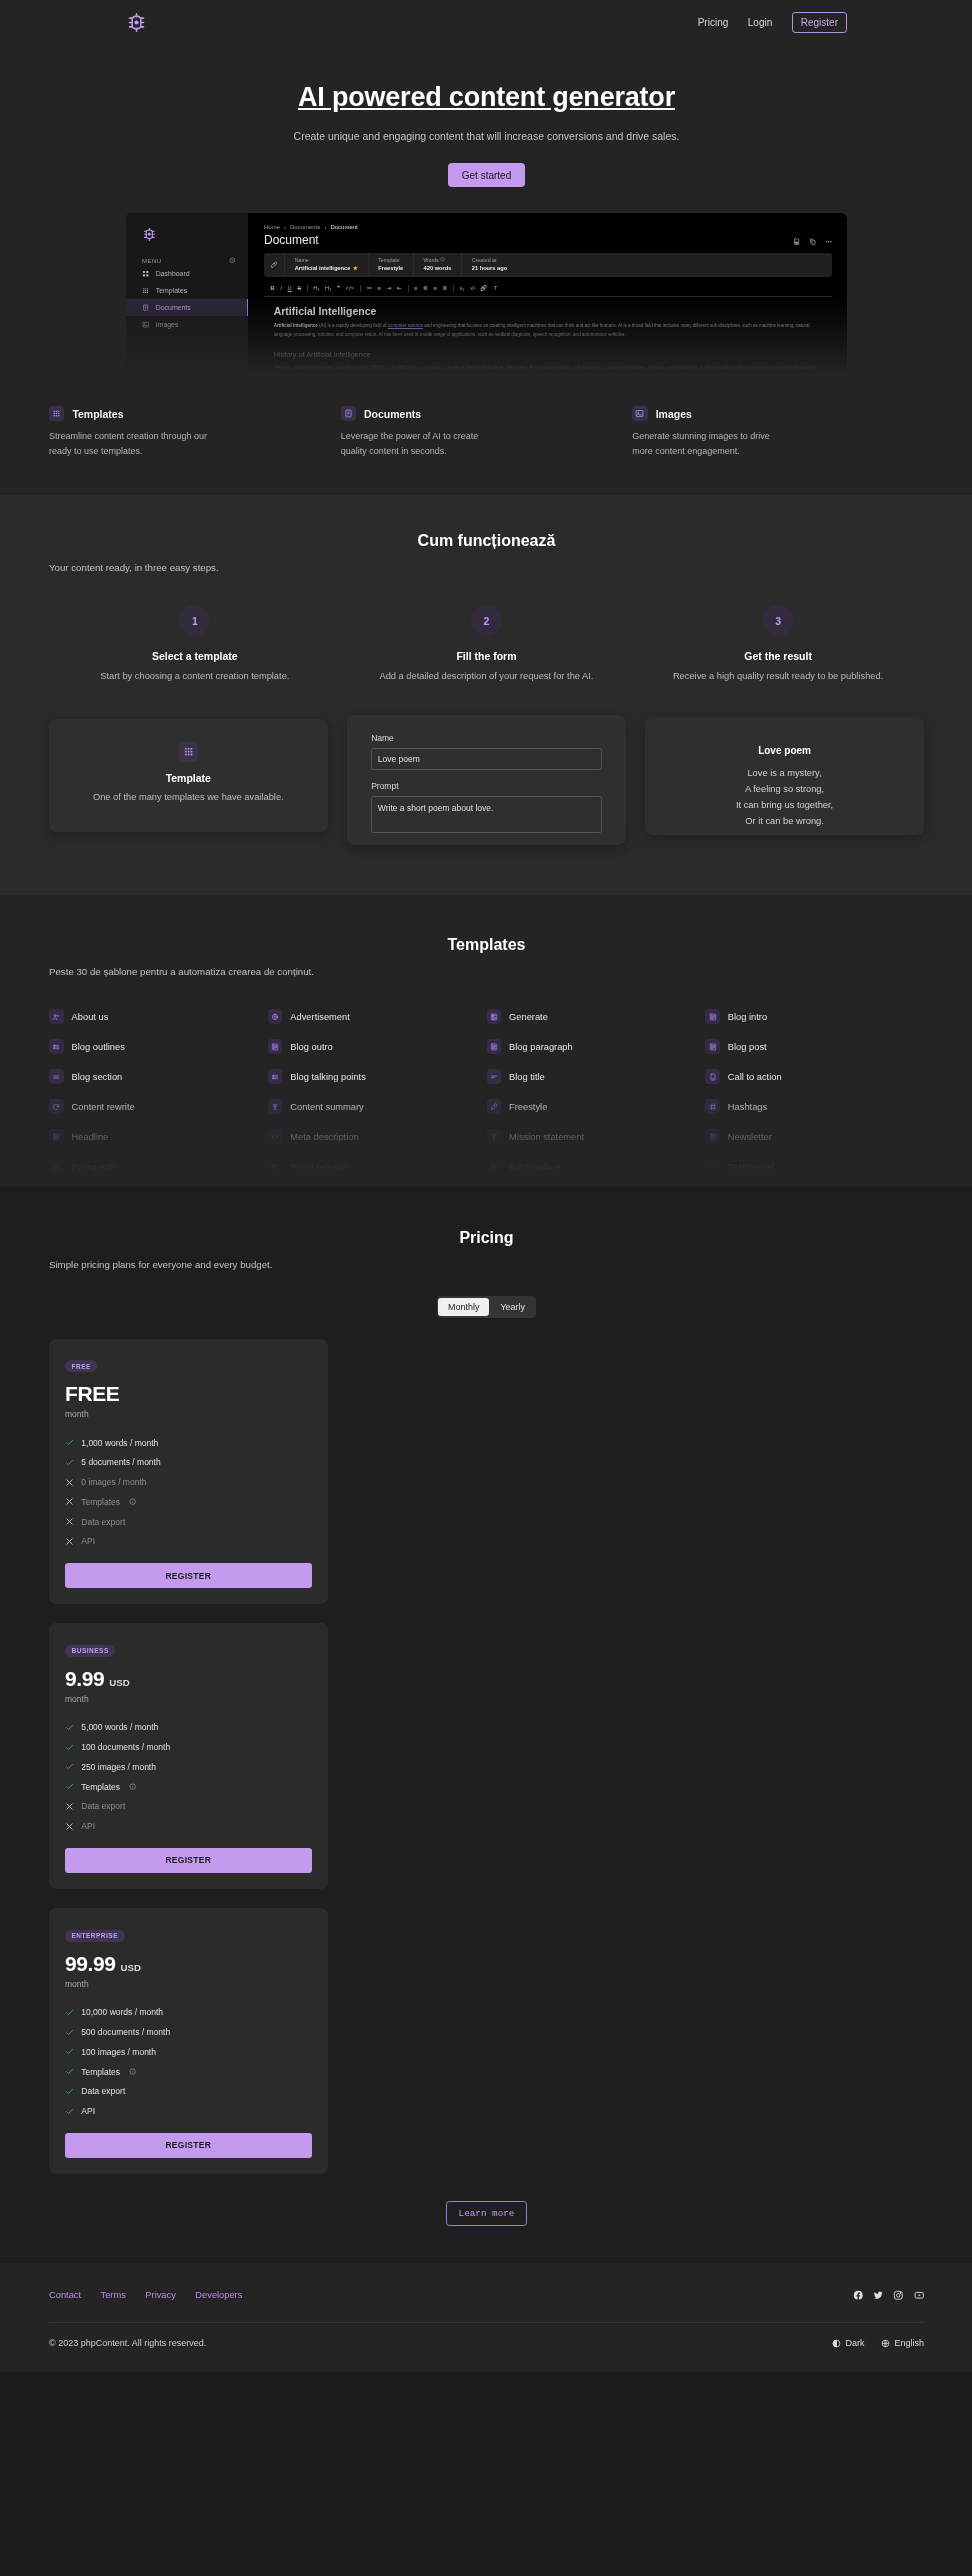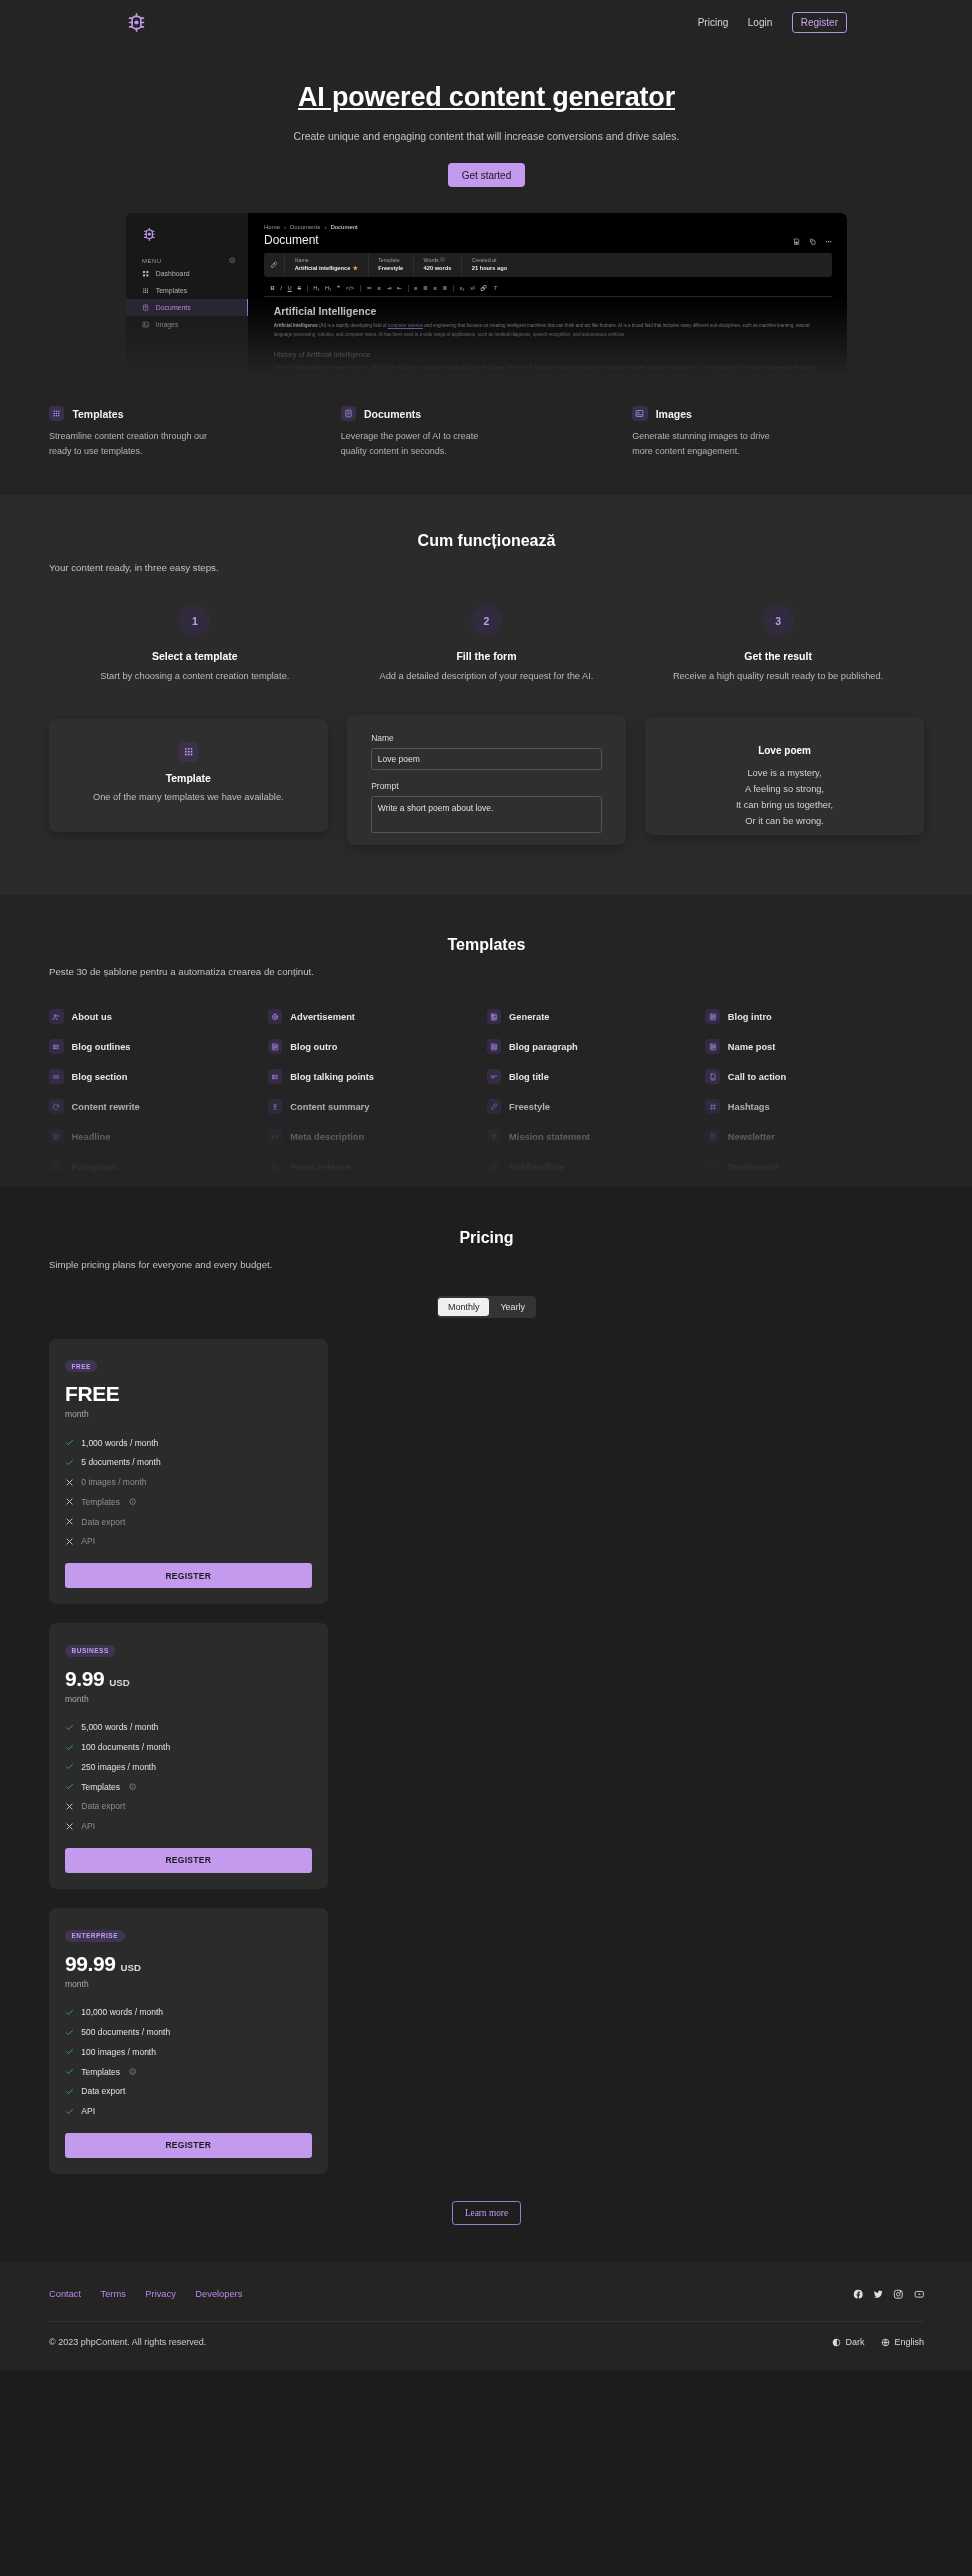--- a/index.html
+++ b/index.html
@@ -170,21 +170,21 @@
     background:linear-gradient(to bottom, rgba(36,36,36,0) 0%, rgba(36,36,36,.88) 62%, #242424 100%);
     pointer-events:none;
   }
   .tgrid { display:grid; grid-template-columns:repeat(4,1fr); row-gap:15.4px; }
   .titem { display:flex; align-items:center; gap:8px; }
   .titem-ic {
     width:14.6px; height:14.6px; border-radius:4px; background:#332c44;
     display:flex; align-items:center; justify-content:center; color:#b28ae8; flex:none;
   }
   .titem-ic svg { width:8px; height:8px; display:block; }
-  .titem-l { font-size:9.3px; color:#e6e6e6; font-weight:700; }
+  .titem-l { font-size:9.3px; color:#e6e6e6; font-weight:400; }
 
   
   .pricing { background:#1e1e1e; padding:42px 0 0; }
   .toggle {
     margin:26px auto 0; width:fit-content; display:flex;
     background:#343434; border-radius:4px; padding:1.6px; gap:1.6px;
   }
   .toggle button {
     font-family:inherit; font-size:9px; padding:4px 9.7px;
     border:none; border-radius:3.2px; cursor:pointer;
@@ -214,21 +214,21 @@
   .btn-reg {
     margin-top:12px; width:100%; background:#c49aef; color:#1a1a1a;
     border:none; border-radius:3.2px; padding:7.3px 0;
     font-size:8.5px; font-weight:bold; letter-spacing:0.3px;
     cursor:pointer; font-family:inherit;
   }
   .learn-wrap { text-align:center; padding:27.6px 0 37px; }
   .btn-learn {
     border:0.8px solid #9e7cd4; background:transparent; color:#c49aef;
     border-radius:3.2px; padding:5.7px 12px; font-size:9.3px;
-    cursor:pointer; font-family:Liberation Serif, serif;
+    cursor:pointer; font-family:Liberation Mono, monospace;
   }
 
   
   footer.site { background:#242424; padding:27.6px 0 0; }
   .f-top { display:flex; }
   .f-links { display:flex; gap:19.5px; }
   .f-links a { color:#b78ce8; font-size:9.3px; text-decoration:none; }
   .f-social { margin-left:auto; display:flex; gap:9.7px; color:#e0e0e0; }
   .f-social svg { width:10.5px; height:10.5px; display:block; }
   .f-div { height:0.8px; background:#333; margin-top:21px; }
@@ -633,21 +633,21 @@
             </span>
             <span class="titem-l">Blog paragraph</span>
           </div>
           <div class="titem">
             <span class="titem-ic">
               <svg viewBox="0 0 24 24" fill="none" stroke="currentColor" stroke-width="2" stroke-linecap="round" stroke-linejoin="round">
                 <rect x="4" y="3" width="16" height="18" rx="2"></rect>
                 <path d="M7 8h10M7 11h10M7 14h10M7 17h6"></path>
               </svg>
             </span>
-            <span class="titem-l">Name post</span>
+            <span class="titem-l">Blog post</span>
           </div>
           <div class="titem">
             <span class="titem-ic">
               <svg viewBox="0 0 24 24" fill="none" stroke="currentColor" stroke-width="2" stroke-linecap="round" stroke-linejoin="round">
                 <path d="M4 9h16M4 15h16"></path>
               </svg>
             </span>
             <span class="titem-l">Blog section</span>
           </div>
           <div class="titem">

